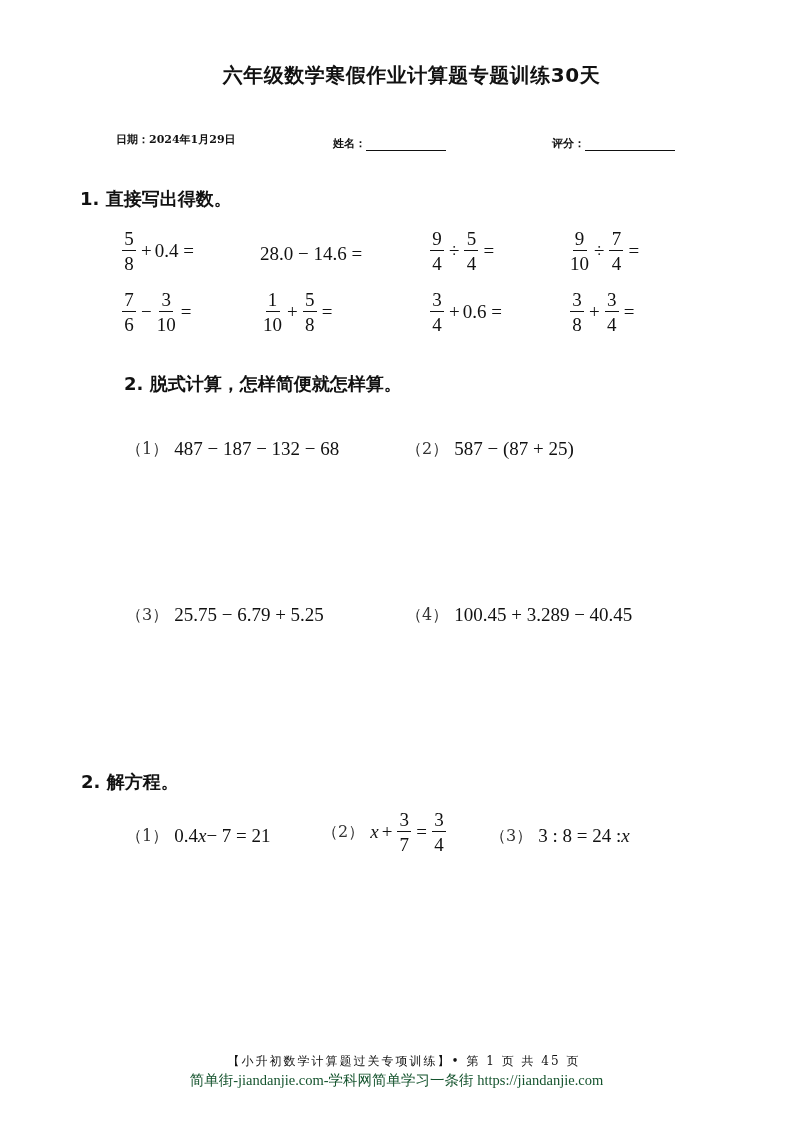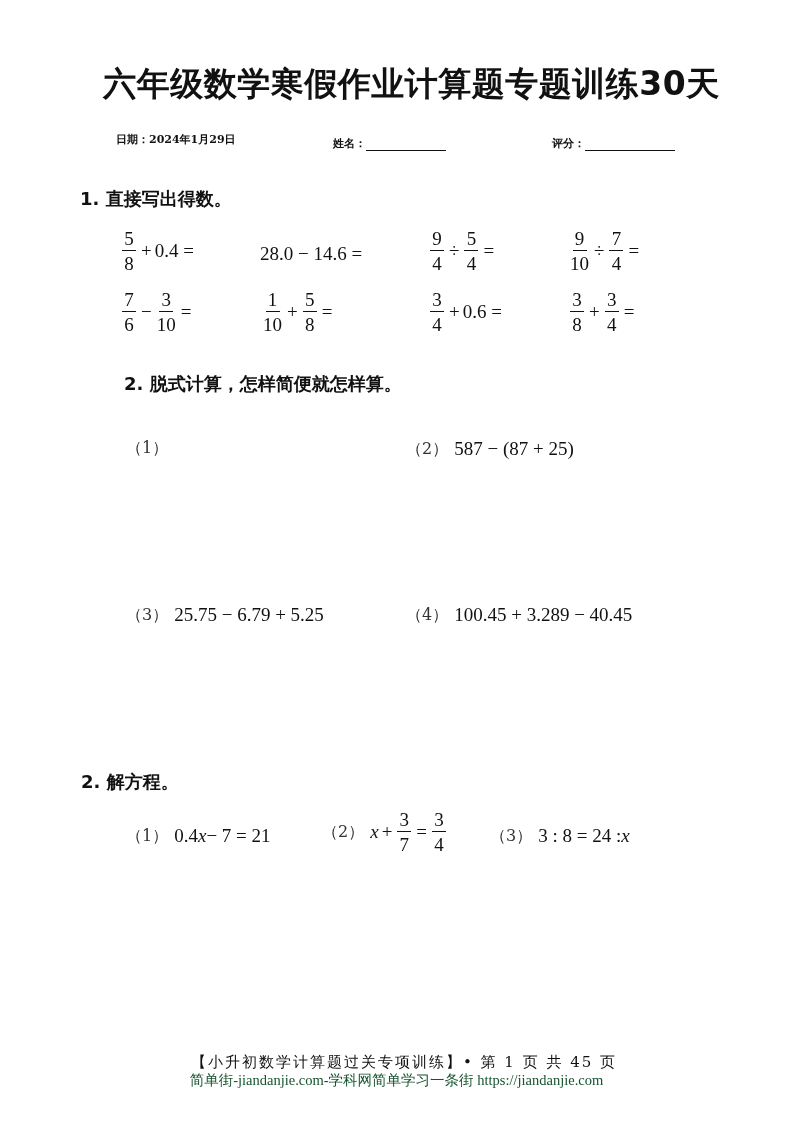--- a/index.html
+++ b/index.html
@@ -1,29 +1,29 @@
 <!DOCTYPE html>
 <html><head>
 <meta charset="utf-8">
 <style>
   html, body { margin:0; padding:0; background:#ffffff; }
   body { width:793px; height:1122px; position:relative; overflow:hidden; color:#111; font-family:"Liberation Serif","DejaVu Serif",serif; }
   .abs { position:absolute; }
-  .title { left:0; width:793px; top:62px; text-align:center; font-family:"DejaVu Sans","Liberation Sans",sans-serif; font-weight:bold; font-size:33px; letter-spacing:0.5px; padding-left:30px; box-sizing:border-box; }
+  .title { left:0; width:793px; top:62px; text-align:center; font-family:"DejaVu Sans","Liberation Sans",sans-serif; font-weight:bold; font-size:20px; letter-spacing:0.5px; padding-left:30px; box-sizing:border-box; }
   .info { top:132px; font-family:"DejaVu Serif","Liberation Serif",serif; font-weight:bold; font-size:11px; }
   .blank { display:inline-block; border-bottom:1px solid #111; vertical-align:bottom; height:18px; }
   .sec { font-family:"DejaVu Sans","Liberation Sans",sans-serif; font-weight:bold; font-size:18px; }
   .expr { font-family:"Liberation Serif","DejaVu Serif",serif; font-size:19px; display:flex; align-items:center; white-space:nowrap; }
   .frac { display:inline-flex; flex-direction:column; align-items:center; margin:0 2px; line-height:1; }
   .frac .n { padding:0 1px 2px 1px; border-bottom:1px solid #111; min-width:12px; text-align:center; }
   .frac .d { padding-top:3px; text-align:center; }
   .op { margin:0 3px; }
   .lbl { font-family:"DejaVu Serif","Liberation Serif",serif; font-size:16px; color:#333; margin-right:6px; }
   .it { font-style:italic; }
-  .footer1 { top:1053px; left:0; width:793px; text-align:center; font-family:"DejaVu Serif",serif; font-size:15px; letter-spacing:2px; padding-left:15px; box-sizing:border-box;}
+  .footer1 { top:1053px; left:0; width:793px; text-align:center; font-family:"DejaVu Serif",serif; font-size:12px; letter-spacing:2px; padding-left:15px; box-sizing:border-box;}
   .footer2 { top:1071px; left:0; width:793px; text-align:center; font-family:Liberation Serif, serif; font-size:14.5px; color:#14532d; }
 </style>
 </head>
 <body>
 
 <div class="abs title">六年级数学寒假作业计算题专题训练30天</div>
 
 <div class="abs info" style="left:116px;">
   <span>日期：</span><span>2024年1月29日</span>
 </div>
@@ -114,20 +114,21 @@
       <span class="n">3</span>
       <span class="d">4</span>
     </span>
   <span class="op">=</span>
 </div>
 
 <div class="abs sec" style="left:80px;top:372px;margin-left:44px;">2. 脱式计算，怎样简便就怎样算。</div>
 
 <div class="abs expr" style="left:126px;top:438px;">
   <span class="lbl">（1）</span>
+    <span>487 − 187 − 132 − 68</span>
 </div>
 <div class="abs expr" style="left:406px;top:438px;">
   <span class="lbl">（2）</span>
     <span>587 − (87 + 25)</span>
 </div>
 <div class="abs expr" style="left:126px;top:604px;">
   <span class="lbl">（3）</span>
     <span>25.75 − 6.79 + 5.25</span>
 </div>
 <div class="abs expr" style="left:406px;top:604px;">

